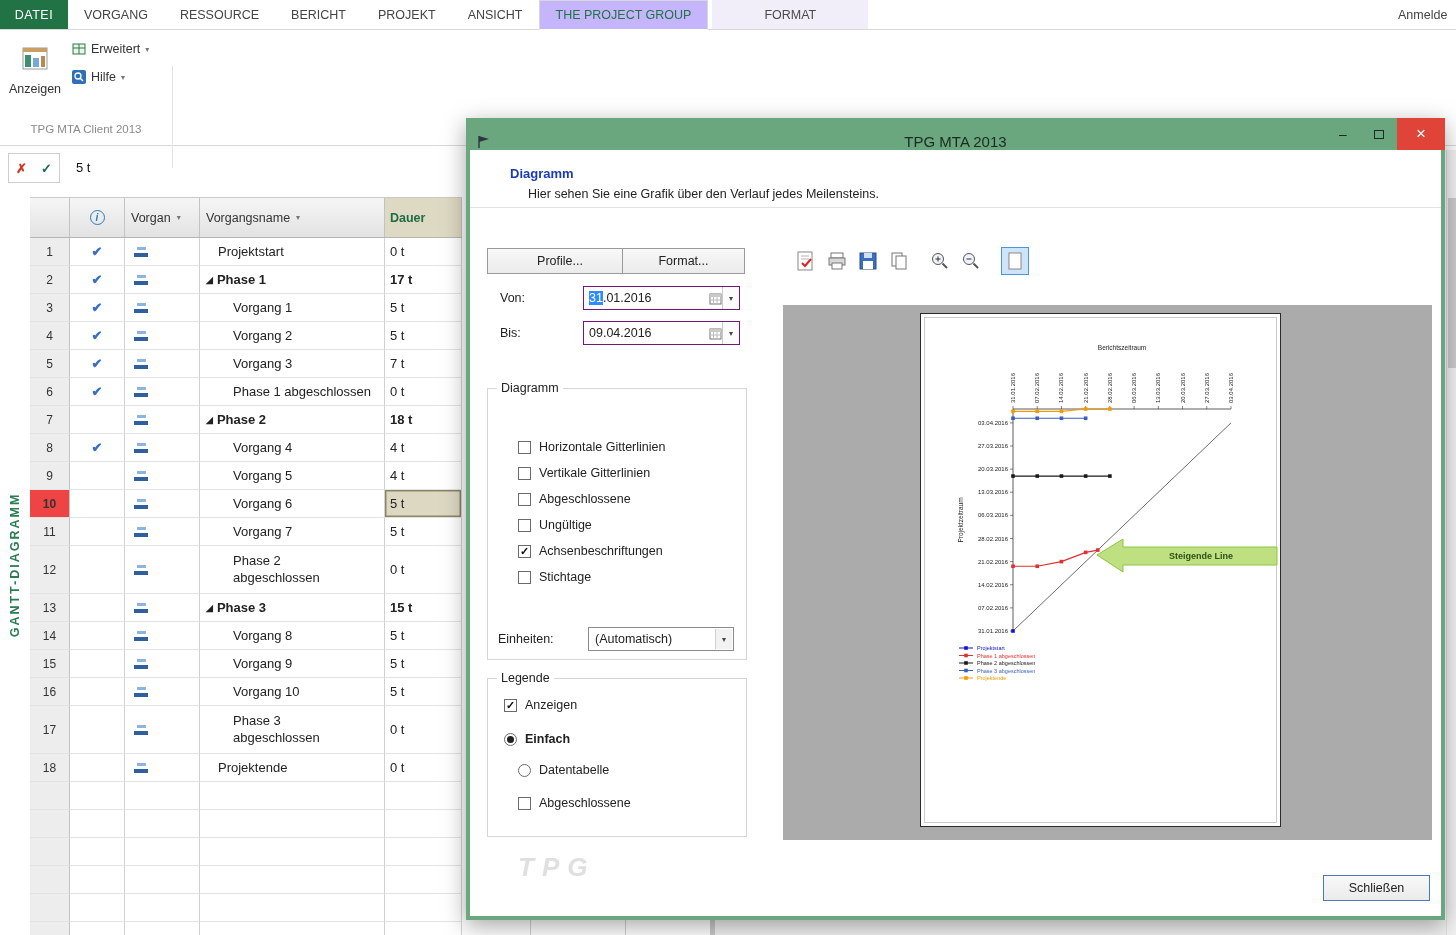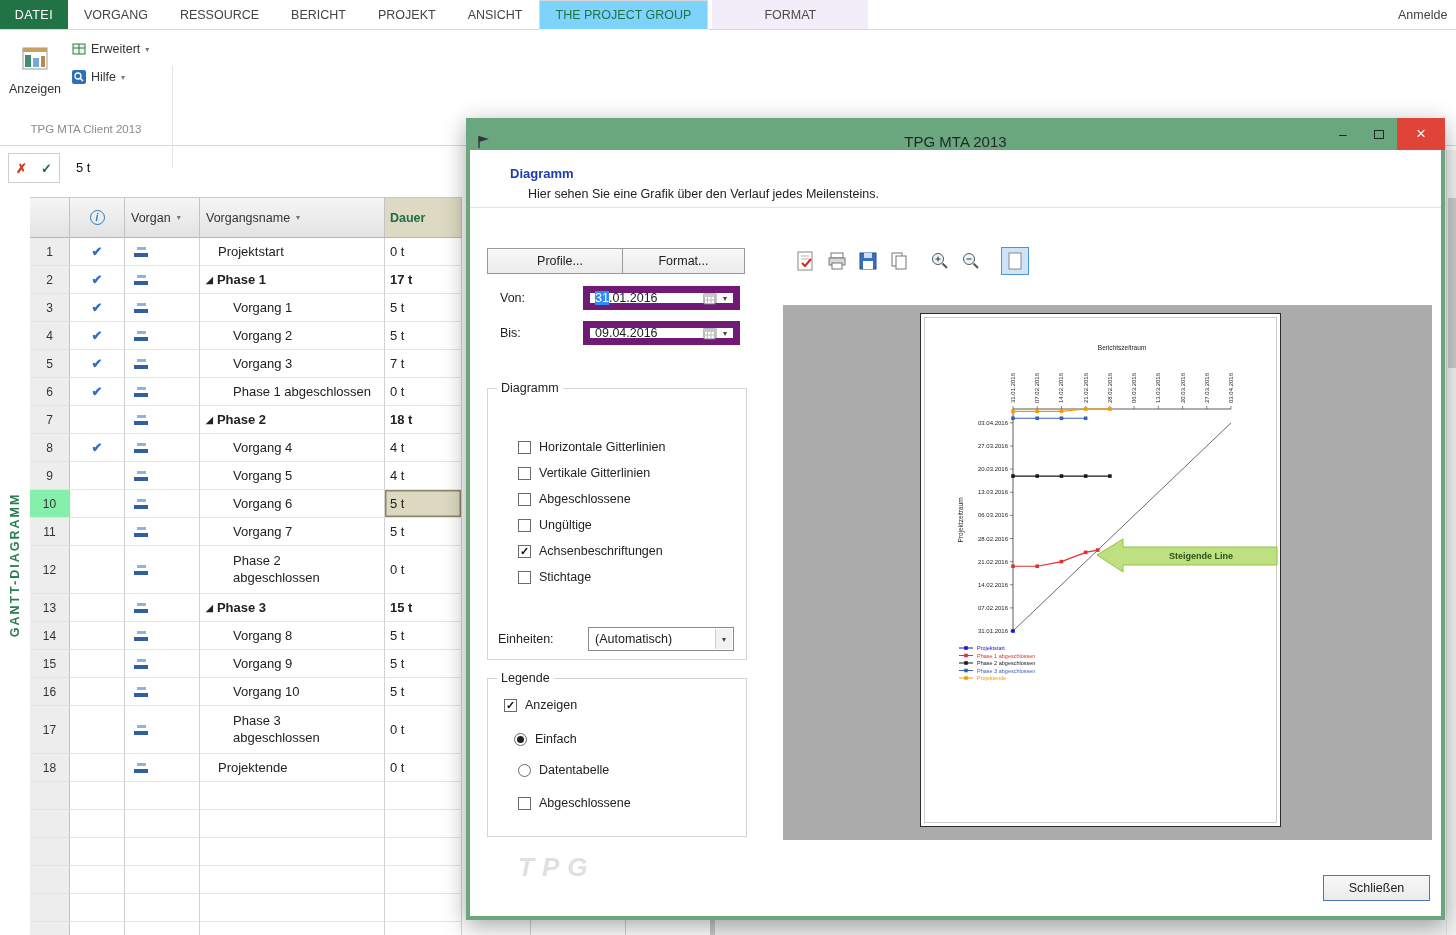--- a/index.html
+++ b/index.html
@@ -3,21 +3,21 @@
 <meta charset="utf-8">
 <style>
 *{margin:0;padding:0;box-sizing:border-box}
 html,body{width:1456px;height:935px;overflow:hidden}
 body{position:relative;font-family:"Liberation Sans",sans-serif;background:#fff;color:#222}
 
 
 .tabs{position:absolute;left:0;top:0;width:1456px;height:30px;background:#fff;border-bottom:1px solid #d8d8d8;display:flex;align-items:stretch;font-size:12.5px;z-index:3}
 .tab-file{background:#217346;color:#fff;width:68px;display:flex;align-items:center;justify-content:center;letter-spacing:.5px}
 .tab{padding:0 16px;display:flex;align-items:center;color:#444;white-space:nowrap}
-.tab.active{border:1px solid #d8d8d8;border-bottom:1px solid #fff;margin-bottom:-1px;background:#7dd3fc;color:#217346}
+.tab.active{border:1px solid #d8d8d8;border-bottom:1px solid #fff;margin-bottom:-1px;background:#c4b5fd;color:#217346}
 .tab-ctx{background:#f1eef9;display:flex;align-items:stretch;padding:0 44px;margin-left:4px}
 .tab-ctx .tab{color:#4a4a4a;padding:0 8px}
 .account{position:absolute;left:1398px;top:0;height:30px;display:flex;align-items:center;color:#444}
 
 
 .ribbon{position:absolute;left:0;top:30px;width:1456px;height:116px;background:#fff;border-bottom:1px solid #d8d8d8;z-index:2}
 .big-btn{position:absolute;left:6px;top:6px;width:58px;height:92px;display:flex;flex-direction:column;align-items:center;justify-content:flex-start;gap:8px;padding-top:8px;font-size:12.5px;color:#333}
 .small-btn{position:absolute;display:flex;align-items:center;gap:5px;font-size:12.5px;color:#333;height:22px}
 .small-btn .caret{font-size:8px;color:#777}
 .grp-label-r{position:absolute;left:4px;top:93px;width:164px;text-align:center;font-size:11.5px;color:#8a8a8a}
@@ -56,21 +56,21 @@
 .mode-ic{position:relative;width:18px;height:12px;display:inline-block}
 .mode-ic .m1{position:absolute;left:3px;top:1px;width:9px;height:3px;background:#8fb3dd}
 .mode-ic .m2{position:absolute;left:0;top:7px;width:14px;height:4px;background:#2f5f9e}
 .lv-normal{padding-left:18px}
 .lv-summary{padding-left:6px;font-weight:bold}
 .lv-sub{padding-left:33px}
 .tri{font-size:9px;margin-right:4px;color:#222;flex:none}
 .trow:not(.wrap) .nm{white-space:nowrap}
 .wrap .nm{width:112px;line-height:1.3}
 .sum .c-dur{font-weight:bold}
-.selected .c-num{background:#86efac;font-weight:normal}
+.selected .c-num{background:#ef4444;font-weight:bold}
 .selcell{background:#dcd8c2;box-shadow:inset 0 0 0 1.5px #8a8768}
 
 
 .behind{position:absolute;left:466px;top:920px;width:990px;height:15px;background:#fff;z-index:0}
 .behind .vl{position:absolute;top:0;width:1px;height:15px;background:#d0d0d0}
 .behind .split{position:absolute;left:244px;top:0;width:5px;height:15px;background:#c9c9c9}
 .behind .gray{position:absolute;left:249px;top:0;right:0;height:15px;background:#f0f0f0}
 .vscroll{position:absolute;right:0;top:150px;width:10px;height:785px;background:#f2f2f2;border-left:1px solid #e2e2e2;z-index:1}
 .vthumb{position:absolute;left:1px;top:48px;width:8px;height:170px;background:#cdcdcd}
 
@@ -90,21 +90,21 @@
 .btn{position:absolute;height:26px;background:linear-gradient(#f8f8f8,#ebebeb);border:1px solid #9a9a9a;font-size:12.5px;font-family:inherit;color:#222;text-align:center}
 .btn-profile{left:17px;top:98px;width:146px}
 .btn-format{left:152px;top:98px;width:123px}
 .btn-close{left:853px;top:725px;width:107px;border:1px solid #4a7ab5}
 .toolbar{position:absolute;left:325px;top:96px;height:30px;display:flex;align-items:center;gap:9px}
 .tb-ic{display:flex;align-items:center;justify-content:center}
 .tb-sp{margin-left:10px}
 .page-sel{width:28px;height:28px;background:#cde3f7;border:1px solid #4f94d8;display:flex;align-items:center;justify-content:center;margin-left:10px}
 .flbl{position:absolute;left:30px;color:#222}
 .lbl-von{top:141px}.lbl-bis{top:176px}
-.datefield{position:absolute;left:113px;width:157px;height:24px;border:7px solid #701a75;background:#fff;display:flex;align-items:center;padding-left:5px}
+.datefield{position:absolute;left:113px;width:157px;height:24px;border:1px solid #701a75;background:#fff;display:flex;align-items:center;padding-left:5px}
 .df-von{top:136px}.df-bis{top:171px}
 .dsel{background:#2f8cff;color:#fff}
 .datefield .cal{margin-left:auto;display:flex}
 .datefield .arr{align-self:stretch;width:17px;border-left:1px solid #c9c9c9;display:flex;align-items:center;justify-content:center;font-size:8px;color:#444;background:#fbfbfb}
 .grp{position:absolute;border:1px solid #d5d5d5}
 .grp1{left:17px;top:238px;width:260px;height:272px}
 .grp2{left:17px;top:528px;width:260px;height:159px}
 .grp-title{position:absolute;top:-8px;left:9px;background:#fff;padding:0 4px;color:#222}
 .opts{position:absolute;left:30px;top:45px;width:215px}
 .opt{height:26px;display:flex;align-items:center;gap:8px}
@@ -661,21 +661,21 @@
       </div>
     </div>
 
     <div class="grp grp2">
       <span class="grp-title">Legende</span>
       <div id="legende-items">
           <div class="lg-item" style="top: 18px; left: 16px;">
             <span class="cb">✓</span>
             <span>Anzeigen</span>
           </div>
-          <div class="lg-item" style="top: 52px; left: 26px;">
+          <div class="lg-item" style="top: 52px; left: 16px; font-weight: bold;">
             <span class="radio on"></span>
             <span>Einfach</span>
           </div>
           <div class="lg-item" style="top: 83px; left: 30px;">
             <span class="radio"></span>
             <span>Datentabelle</span>
           </div>
           <div class="lg-item" style="top: 116px; left: 30px;">
             <span class="cb"></span>
             <span>Abgeschlossene</span>

